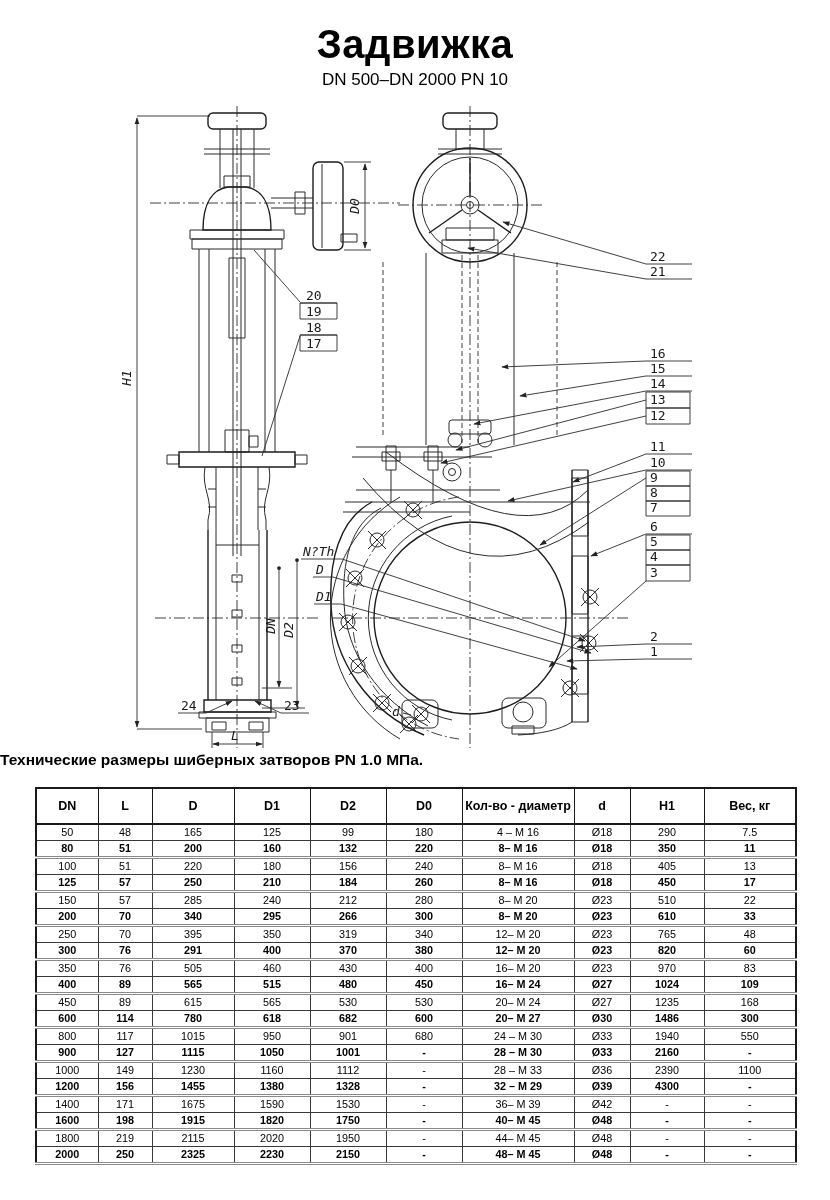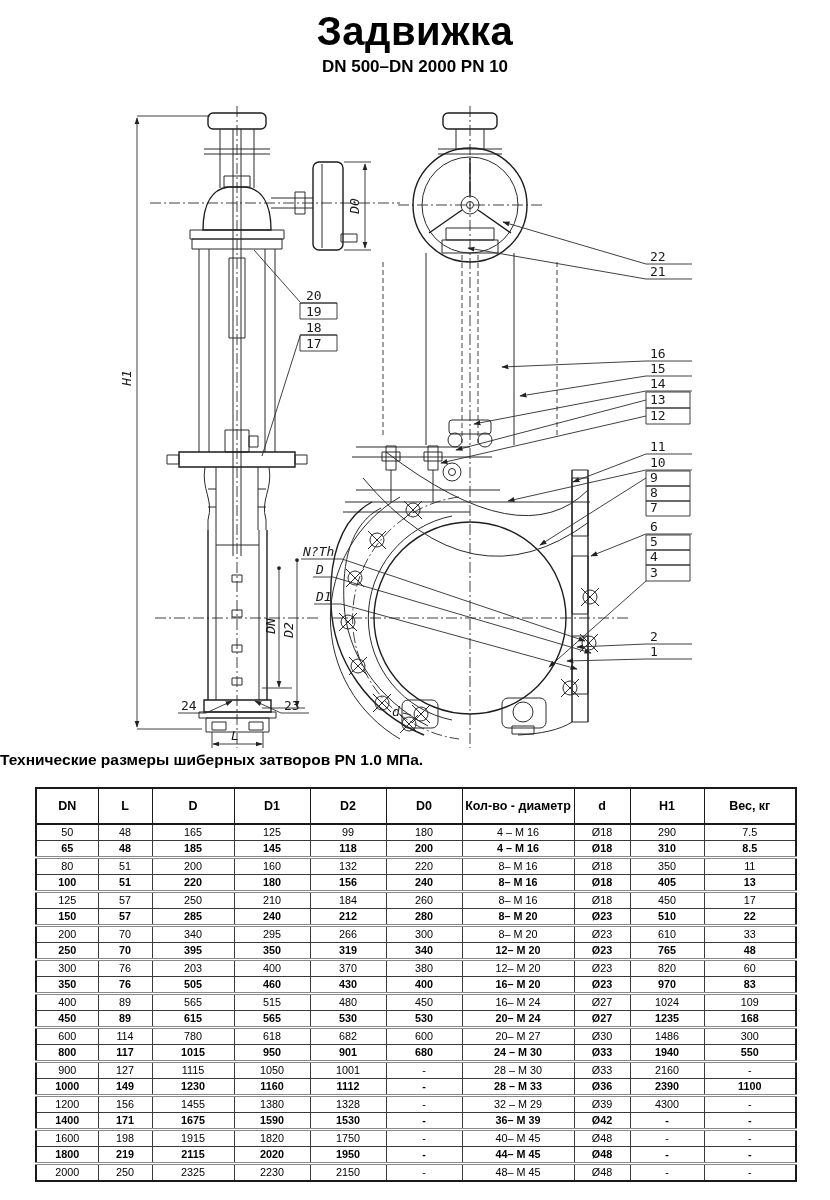--- a/index.html
+++ b/index.html
@@ -1,19 +1,19 @@
 <!DOCTYPE html>
 <html><head>
 <meta charset="utf-8">
 <style>
   html,body{margin:0;padding:0;background:#fff;}
   .page{position:relative;width:830px;height:1200px;background:#fff;overflow:hidden;
         font-family:"Liberation Sans",sans-serif;color:#000;}
-  .title{padding-top:8px;text-align:center;font-size:40px;font-weight:700;line-height:46px;letter-spacing:.5px;}
-  .subtitle{text-align:center;font-size:17px;font-weight:700;margin-top:3px;}
+  .title{padding-top:8px;text-align:center;font-size:40px;font-weight:700;line-height:46px;letter-spacing:.5px;margin-top:13px;}
+  .subtitle{text-align:center;font-size:17px;font-weight:400;margin-top:3px;}
   .drawing{position:absolute;left:0;top:95px;}
   .drawing *{vector-effect:non-scaling-stroke;}
   .ln{stroke:#2b2b2b;stroke-width:1;fill:none;}
   .lnb{stroke:#1d1d1d;stroke-width:1.4;fill:none;}
   .cl{stroke:#2b2b2b;stroke-width:.9;fill:none;stroke-dasharray:11 3 2 3;}
   .dsh{stroke:#2b2b2b;stroke-width:.9;fill:none;stroke-dasharray:5 3;}
   .dim{stroke:#2b2b2b;stroke-width:.9;fill:none;}
   .cap{position:absolute;top:751px;left:0;width:100%;
        font-size:15.5px;font-weight:700;}
   .svgtxt{font-family:"DejaVu Sans Mono",monospace;font-size:13px;fill:#1a1a1a;}
@@ -345,32 +345,20 @@
           <td>165</td>
           <td>125</td>
           <td>99</td>
           <td>180</td>
           <td>4 – M 16</td>
           <td>Ø18</td>
           <td>290</td>
           <td>7.5</td>
         </tr>
         <tr>
-          <td>65</td>
-          <td>48</td>
-          <td>185</td>
-          <td>145</td>
-          <td>118</td>
-          <td>200</td>
-          <td>4 – M 16</td>
-          <td>Ø18</td>
-          <td>310</td>
-          <td>8.5</td>
-        </tr>
-        <tr>
           <td>80</td>
           <td>51</td>
           <td>200</td>
           <td>160</td>
           <td>132</td>
           <td>220</td>
           <td>8– M 16</td>
           <td>Ø18</td>
           <td>350</td>
           <td>11</td>
@@ -431,21 +419,21 @@
           <td>319</td>
           <td>340</td>
           <td>12– M 20</td>
           <td>Ø23</td>
           <td>765</td>
           <td>48</td>
         </tr>
         <tr>
           <td>300</td>
           <td>76</td>
-          <td>203</td>
+          <td>291</td>
           <td>400</td>
           <td>370</td>
           <td>380</td>
           <td>12– M 20</td>
           <td>Ø23</td>
           <td>820</td>
           <td>60</td>
         </tr>
         <tr>
           <td>350</td>

